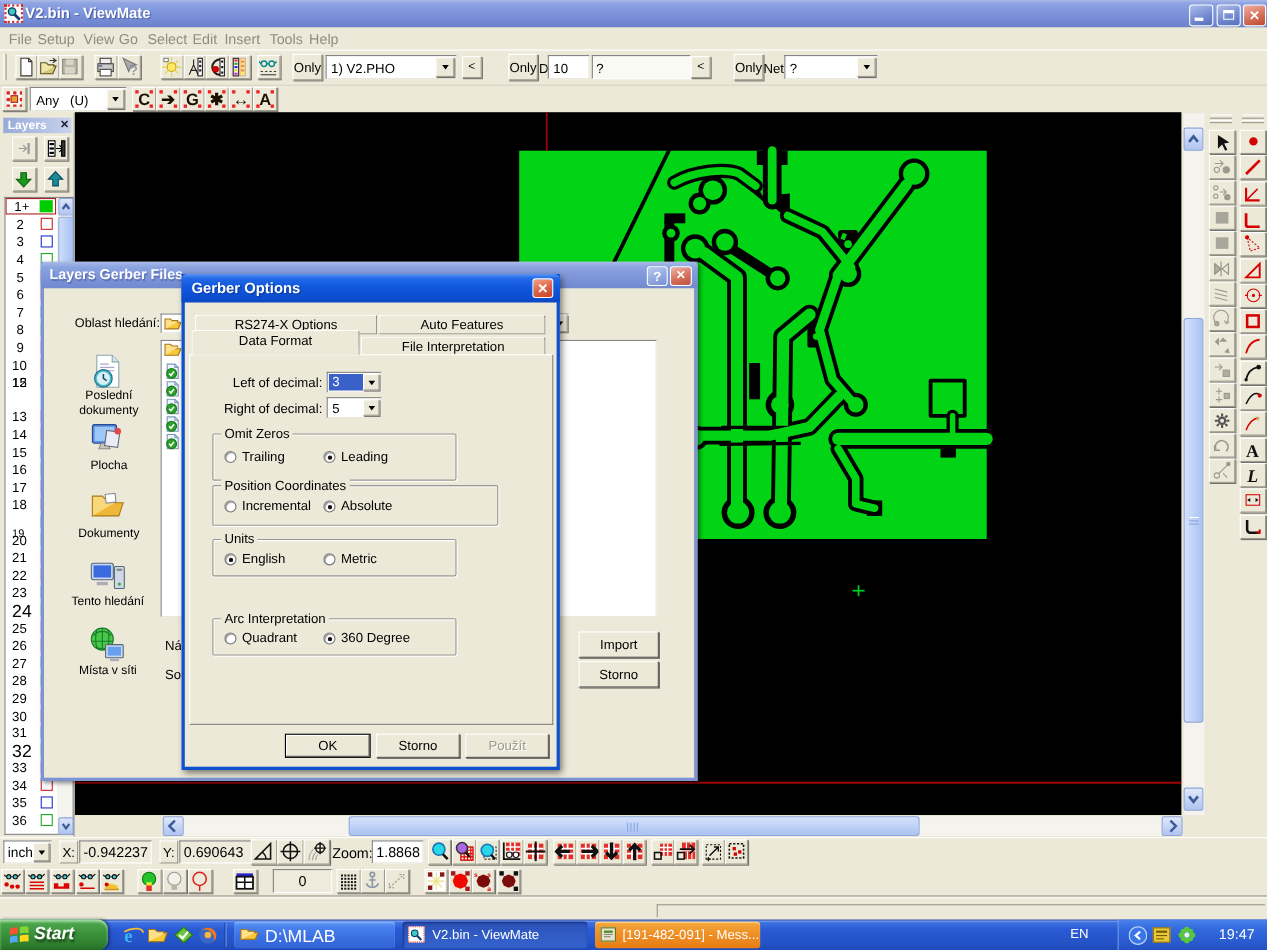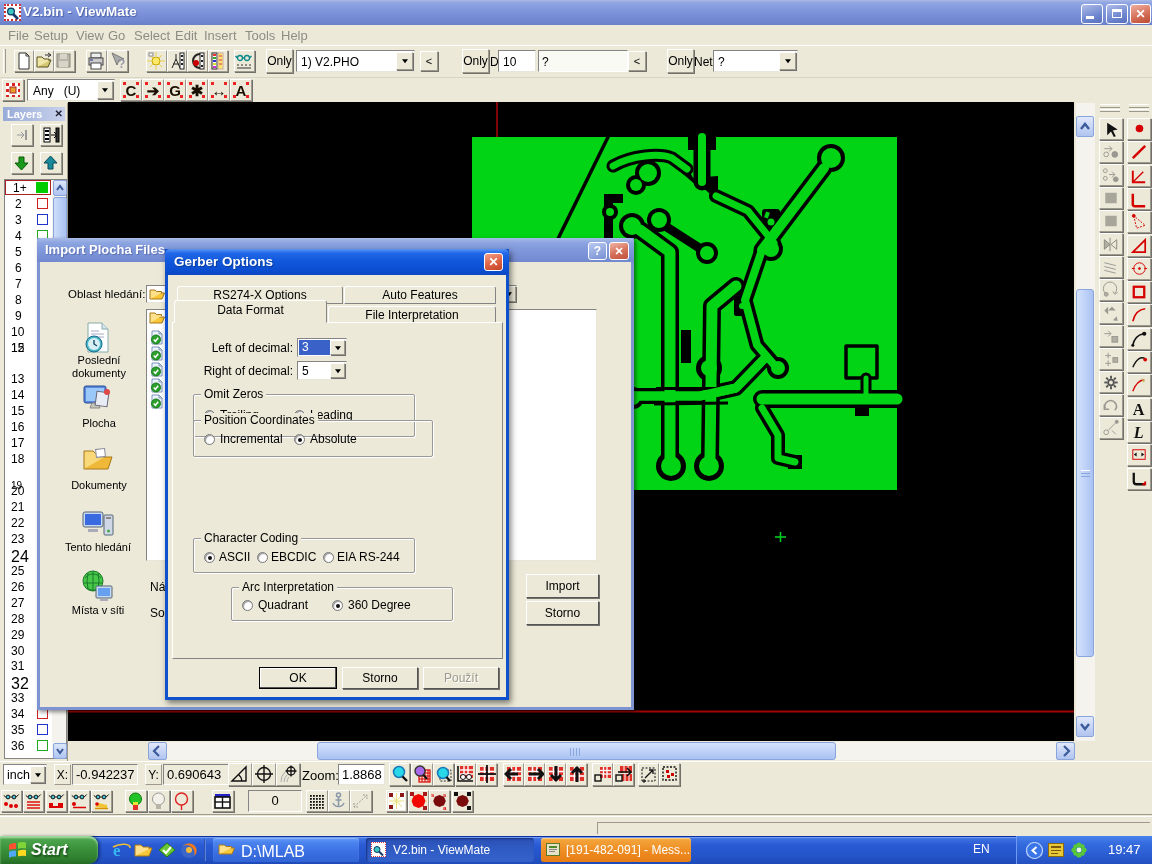--- a/index.html
+++ b/index.html
@@ -1042,21 +1042,21 @@
         <circle cx="12.5" cy="5.5" r="2.2"></circle>
         <circle cx="5.5" cy="12.5" r="2.2"></circle>
         <circle cx="12.5" cy="12.5" r="2.2"></circle>
       </g>
       <circle cx="9" cy="9" r="2.4" fill="#e8f8e0"></circle>
     </svg>
 <div class="t" style="left:1108px;top:842px;font-size:13px;color:#fff;">19:47</div>
 
 <div class="a" style="left:37px;top:238px;width:597px;height:472px;background:#ece9d8;border:3px solid #7d93d2;border-top:none;box-shadow:2px 2px 4px rgba(0,0,0,.45);"></div>
 <div class="a" style="left:37px;top:238px;width:597px;height:24px;border-radius:4px 4px 0 0;background:linear-gradient(180deg,#a8bce8 0%,#8ca4e0 20%,#7e96da 55%,#7289cf 100%);"></div>
-<div class="t" style="left:45px;top:242px;font-size:13px;font-weight:bold;color:#fff;text-shadow:1px 1px 1px #5a6fb0;">Import Plocha Files</div>
+<div class="t" style="left:45px;top:242px;font-size:13px;font-weight:bold;color:#fff;text-shadow:1px 1px 1px #5a6fb0;">Layers Gerber Files</div>
 <div class="a" style="left:588px;top:242px;width:19px;height:18px;border-radius:3px;background:linear-gradient(160deg,#b8c8f0,#7890d4);border:1px solid #fff;color:#fff;font-weight:bold;font-size:12px;text-align:center;line-height:17px;">?</div>
 <div class="a" style="left:609px;top:242px;width:20px;height:18px;border-radius:3px;background:linear-gradient(160deg,#f0b4a4,#d5705a 55%,#c05240);border:1px solid #fff;color:#fff;font-weight:bold;font-size:11px;text-align:center;line-height:17px;">✕</div>
 <div class="t" style="left:68px;top:288px;font-size:11.5px;">Oblast hledání:</div>
 <div class="sk" style="left:146px;top:285px;width:371px;height:18px;"></div>
 <svg class="a" style="left:149px;top:287px;" width="16" height="13">
       <path d="M1 12 l2.5-6 h12 l-2.5 6 z" fill="#f8c838" stroke="#a87818"></path>
       <path d="M1 12 v-9 h5 l1.5 1.5 h5 v1.5" fill="#ffe08a" stroke="#a87818"></path>
     </svg>
 <div class="b" style="left:501px;top:286px;width:15px;height:16px;text-align:center;">
       <span class="arrdn"></span>
@@ -1175,44 +1175,42 @@
 <div class="gb" style="left:193px;top:394px;width:222px;height:43px;">
       <span class="gbl">Omit Zeros</span>
 <div class="radio" style="left:10px;top:15px;"></div>
       <span class="t" style="left:26px;top:13px;font-size:12px;">Trailing</span>
 <div class="radio" style="left:100px;top:15px;">
         <div class="rdot"></div>
       </div>
       <span class="t" style="left:116px;top:13px;font-size:12px;">Leading</span>
     </div>
 
-<div class="gb" style="left:193px;top:420px;width:240px;height:37px;">
+<div class="gb" style="left:193px;top:441px;width:260px;height:37px;">
       <span class="gbl">Position Coordinates</span>
 <div class="radio" style="left:10px;top:13px;"></div>
       <span class="t" style="left:26px;top:11px;font-size:12px;">Incremental</span>
 <div class="radio" style="left:100px;top:13px;">
         <div class="rdot"></div>
       </div>
       <span class="t" style="left:116px;top:11px;font-size:12px;">Absolute</span>
     </div>
 
-
-<div class="gb" style="left:193px;top:538px;width:222px;height:35px;">
-      <span class="gbl">Character Coding</span>
-<div class="radio" style="left:10px;top:13px;">
+<div class="gb" style="left:193px;top:490px;width:222px;height:34px;">
+      <span class="gbl">Units</span>
+<div class="radio" style="left:10px;top:12px;">
         <div class="rdot"></div>
       </div>
-      <span class="t" style="left:25px;top:11px;font-size:12px;">ASCII</span>
-<div class="radio" style="left:63px;top:13px;"></div>
-      <span class="t" style="left:77px;top:11px;font-size:12px;">EBCDIC</span>
-<div class="radio" style="left:129px;top:13px;"></div>
-      <span class="t" style="left:143px;top:11px;font-size:12px;">EIA RS-244</span>
-    </div>
-
-<div class="gb" style="left:193px;top:587px;width:222px;height:34px;margin-left:38px;">
+      <span class="t" style="left:26px;top:10px;font-size:12px;">English</span>
+<div class="radio" style="left:100px;top:12px;"></div>
+      <span class="t" style="left:116px;top:10px;font-size:12px;">Metric</span>
+    </div>
+
+
+<div class="gb" style="left:193px;top:562px;width:222px;height:34px;">
       <span class="gbl">Arc Interpretation</span>
 <div class="radio" style="left:10px;top:12px;"></div>
       <span class="t" style="left:26px;top:10px;font-size:12px;">Quadrant</span>
 <div class="radio" style="left:100px;top:12px;">
         <div class="rdot"></div>
       </div>
       <span class="t" style="left:116px;top:10px;font-size:12px;">360 Degree</span>
     </div>
 
 <div class="a" style="left:259px;top:667px;width:78px;height:22px;background:#ece9d8;border:1px solid #000;box-shadow:inset -1px -1px 0 #555,inset 1px 1px 0 #fff;font-size:12px;text-align:center;line-height:20px;">OK</div>

